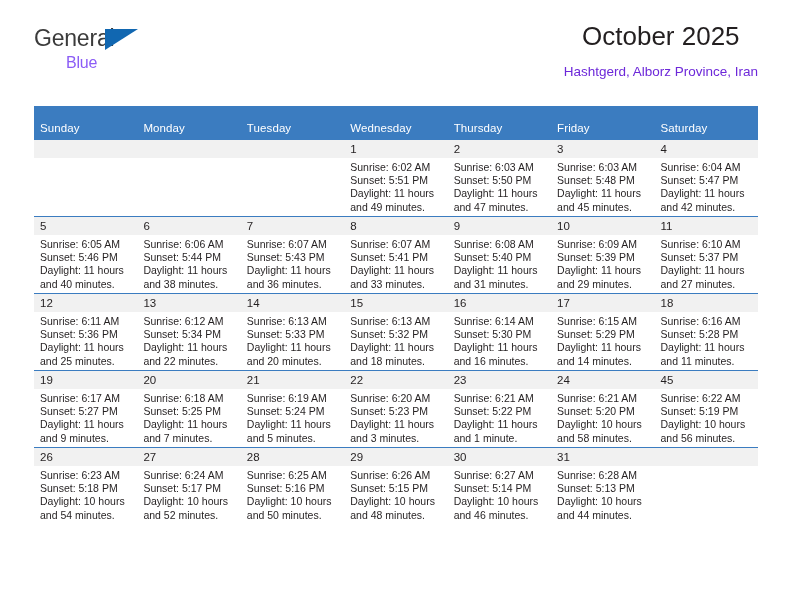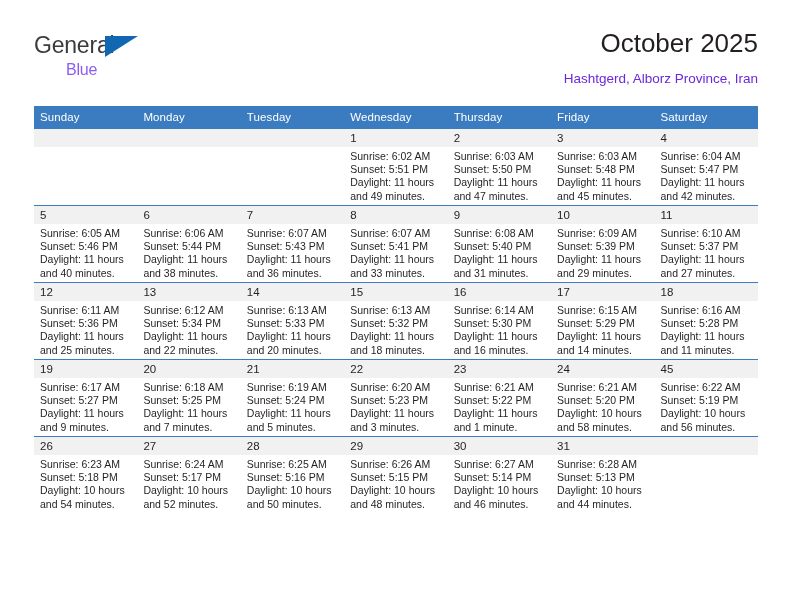--- a/index.html
+++ b/index.html
@@ -18,21 +18,21 @@
     position: relative;
     width: 792px;
     height: 612px;
     box-sizing: border-box;
   }
 
   
   .header {
     position: absolute;
     left: 34px;
-    top: 26px;
+    top: 19px;
     right: 34px;
     height: 72px;
   }
   .brand {
     position: absolute;
     left: 0;
     top: 6px;
     width: 120px;
     height: 56px;
   }
@@ -61,21 +61,21 @@
     font-size: 16px;
     line-height: 26px;
     color: #8b5cf6;
     letter-spacing: -0.2px;
     white-space: nowrap;
   }
   .title-block {
     position: absolute;
     right: 0;
     top: 0;
-    text-align: right;
+    text-align: center;
   }
   .cal-title {
     font-size: 26px;
     line-height: 34px;
     color: #231f20;
     font-weight: normal;
     margin: 0;
     white-space: nowrap;
   }
   .cal-subtitle {
@@ -94,21 +94,21 @@
     width: 724px;
     border-collapse: collapse;
     table-layout: fixed;
   }
   .calendar th {
     background: #3b7cc0;
     color: #ffffff;
     font-size: 11.5px;
     font-weight: normal;
     text-align: left;
-    padding: 4px 0 5px 6px;
+    padding: 15px 0 5px 6px;
     height: 13px;
     letter-spacing: 0.1px;
   }
   .calendar td {
     width: 103.4px;
     vertical-align: top;
     padding: 0;
     border-top: 1.4px solid #3b7cc0;
     background: #ffffff;
     height: 76px;

